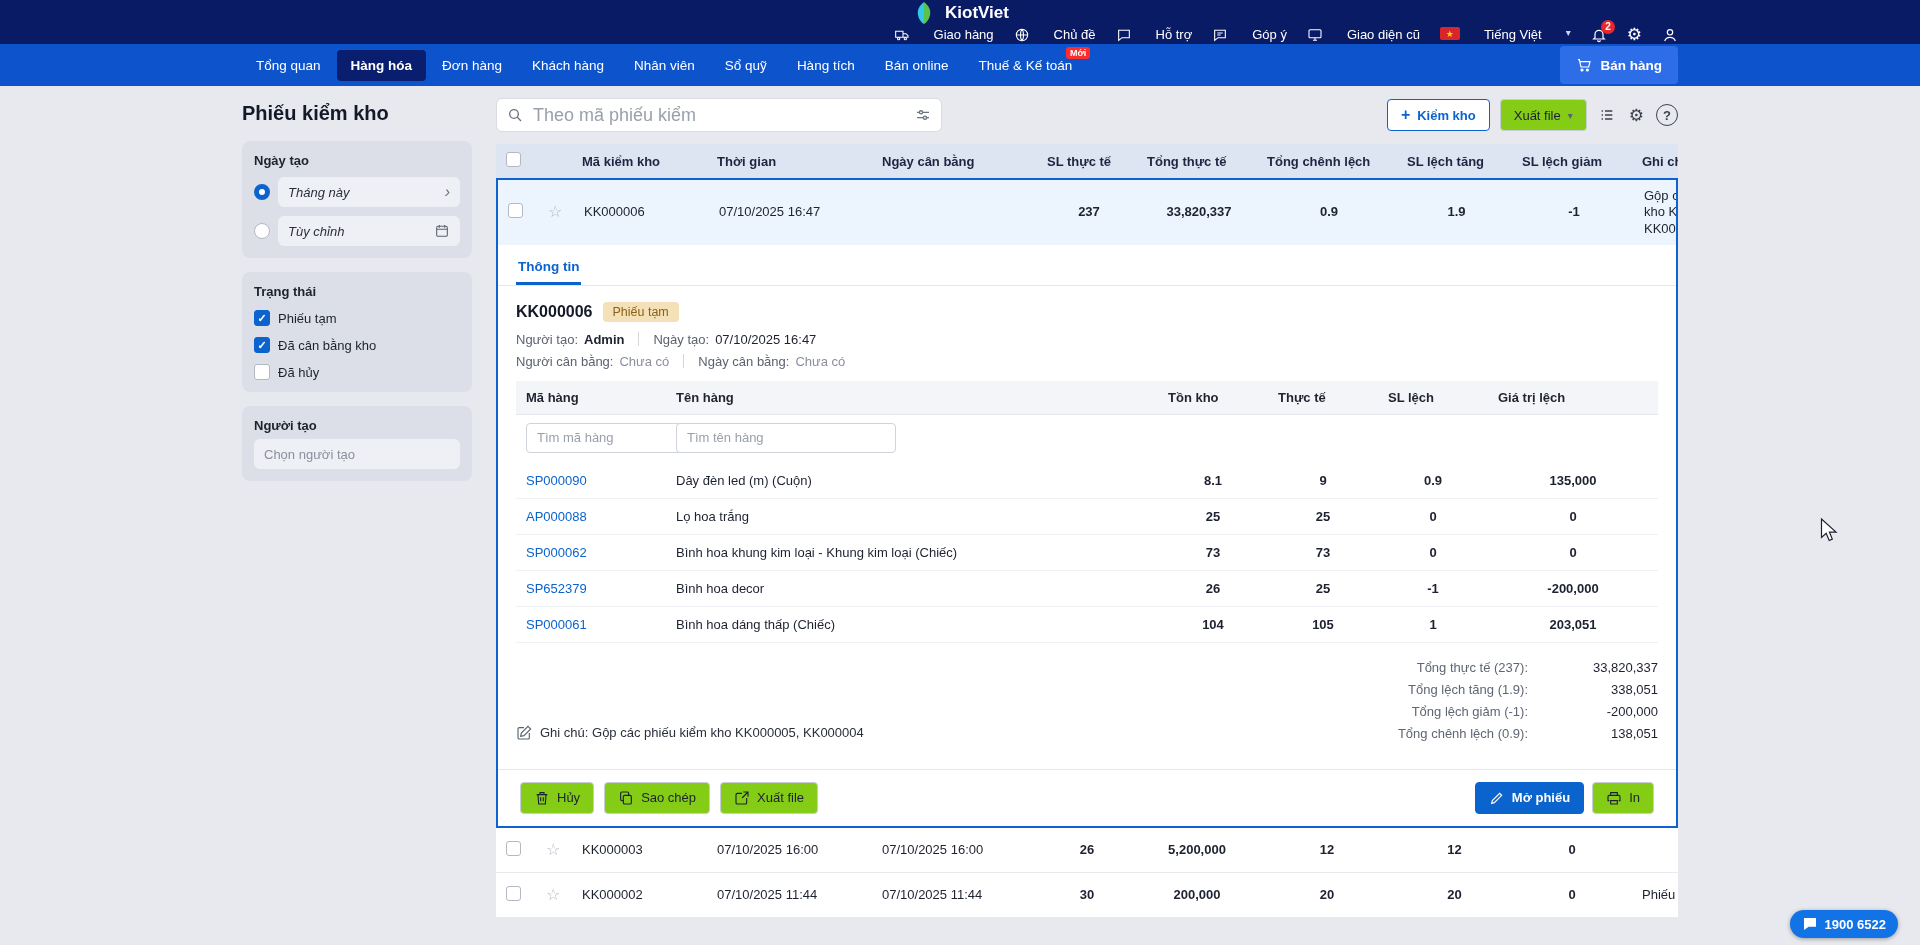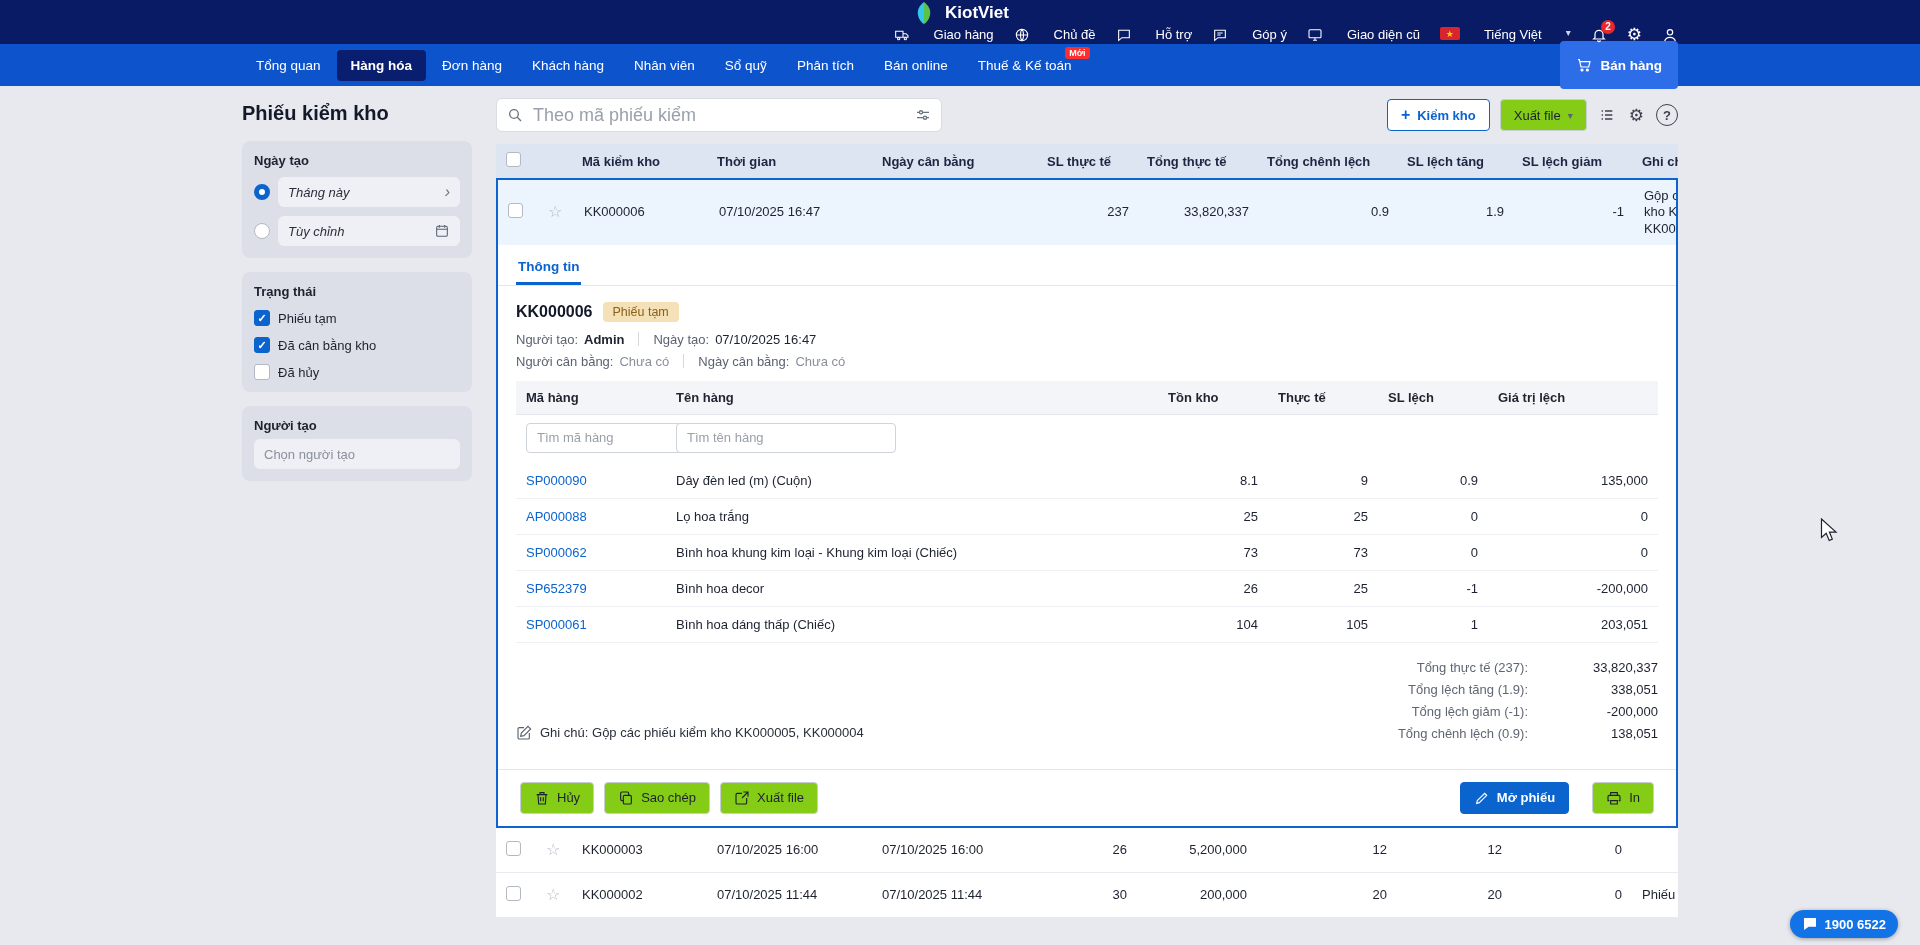--- a/index.html
+++ b/index.html
@@ -23,21 +23,21 @@
   .tb-iconbtn { position:relative; cursor:pointer; display:flex; align-items:center; }
   .glyph { font-size:17px; line-height:1; }
   .badge-red { position:absolute; top:-7px; right:-8px; background:#e8262d; color:#fff; border-radius:8px; font-size:10px; line-height:1; padding:2px 4px; font-weight:bold; }
 
   
   .navbar { background:#0d53cc; height:42px; }
   .nav-inner { display:flex; align-items:center; height:100%; gap:2px; }
   .nav-item { color:#fff; font-size:13.5px; padding:8px 14px; border-radius:4px; cursor:pointer; position:relative; white-space:nowrap; }
   .nav-item.active { background:#0a1e70; font-weight:bold; }
   .new-badge { position:absolute; top:-3px; right:-4px; background:#ff2e2e; color:#fff; font-size:9px; padding:1px 4px; border-radius:3px; font-weight:bold; }
-  .sell-btn { margin-left:auto; background:#2d6ee8; color:#fff; border:none; border-radius:4px; height:48px; padding:0 16px; font-size:13.5px; font-weight:bold; display:flex; align-items:center; gap:8px; cursor:pointer; font-family:inherit; }
+  .sell-btn { margin-left:auto; background:#2d6ee8; color:#fff; border:none; border-radius:4px; height:38px; padding:0 16px; font-size:13.5px; font-weight:bold; display:flex; align-items:center; gap:8px; cursor:pointer; font-family:inherit; }
 
   
   .content { display:flex; gap:24px; padding-top:12px; }
   .sidebar { width:230px; flex:none; }
   .main-panel { flex:1; min-width:0; }
 
   
   .page-title { font-size:20px; font-weight:bold; color:#14192a; margin:4px 0 16px; }
   .filter-card { background:#dcdfe7; border-radius:8px; padding:12px; margin-bottom:14px; }
   .filter-card h3 { font-size:13px; font-weight:bold; margin:0 0 6px; color:#1d2230; }
@@ -63,21 +63,21 @@
   .btn-white { background:#84cc16; border:1px solid #c9cdd6; color:#1d2230; }
   .btn-blue { background:#0b63ce; border:1px solid #0b63ce; color:#fff; font-weight:bold; }
   .plus { font-size:16px; font-weight:bold; }
   .icon-btn { background:none; border:none; color:#3c414d; cursor:pointer; padding:2px; display:flex; align-items:center; }
   .help-btn { width:22px; height:22px; border:1.6px solid #3c414d; border-radius:50%; font-size:13px; font-weight:bold; display:flex; align-items:center; justify-content:center; color:#3c414d; cursor:pointer; background:none; }
 
   
   .table-clip { width:100%; overflow:hidden; }
   table.grid { width:1286px; table-layout:fixed; border-collapse:collapse; font-size:13px; }
   .grid thead th { background:#dde4f2; height:34px; text-align:left; padding:0 10px; color:#1c2640; font-weight:bold; white-space:nowrap; overflow:hidden; }
-  .num { text-align:right; }
+  .num { text-align:center;font-weight:bold; }
   .summary td { background:#ecf4fe; padding:8px 10px; vertical-align:middle; line-height:1.25; }
   .rows td { background:#fff; padding:13px 10px; border-bottom:1px solid #e8eaef; white-space:nowrap; overflow:hidden; }
   .star { color:#b4b9c3; font-size:16px; line-height:1; cursor:pointer; }
   .cb-cell { width:15px; height:15px; border:1px solid #b3b8c3; border-radius:3px; background:#fff; display:inline-block; cursor:pointer; }
   .note-cell { white-space:normal; font-size:13px; }
 
   
   .expanded { border:2px solid #0e63d2; background:#fff; overflow:hidden; }
   .tabbar { border-bottom:1px solid #e5e7ec; padding:6px 18px 0; }
   .tab { display:inline-block; color:#0b63ce; font-weight:bold; padding:8px 2px; border-bottom:3px solid #0b63ce; cursor:pointer; font-size:13.5px; }
@@ -99,21 +99,21 @@
 
   .detail-bottom { display:flex; align-items:flex-end; justify-content:space-between; margin:14px 18px 2px; }
   .note-line { display:flex; align-items:center; gap:8px; color:#2a2f3a; padding-bottom:4px; }
   .note-line .i { color:#5b6270; }
   .totals { display:flex; flex-direction:column; }
   .total-row { display:flex; justify-content:flex-end; align-items:center; padding:3.5px 0; }
   .total-label { color:#5f6673; }
   .total-value { min-width:130px; text-align:right; color:#1d2230; }
 
   .actions { display:flex; gap:10px; border-top:1px solid #e5e7ec; margin-top:24px; padding:12px 22px; }
-  .actions .right { margin-left:auto; display:flex; gap:23px; }
+  .actions .right { margin-left:auto; display:flex; gap:8px; }
 
   
   .hotline { position:absolute; right:22px; bottom:7px; background:#1273e6; color:#fff; border-radius:15px; height:28px; display:flex; align-items:center; gap:7px; padding:0 12px; font-size:13px; font-weight:bold; box-shadow:0 1px 4px rgba(0,0,0,.35); cursor:pointer; }
   .cursor { position:absolute; left:1820px; top:518px; pointer-events:none; }
 </style>
 </head>
 <body>
 
 <header class="topbar">
   <div class="container topbar-inner">
@@ -185,21 +185,21 @@
 </header>
 
 <nav class="navbar">
   <div class="container nav-inner">
     <a class="nav-item">Tổng quan</a>
     <a class="nav-item active">Hàng hóa</a>
     <a class="nav-item">Đơn hàng</a>
     <a class="nav-item">Khách hàng</a>
     <a class="nav-item">Nhân viên</a>
     <a class="nav-item">Sổ quỹ</a>
-    <a class="nav-item">Phân tích</a>
+    <a class="nav-item">Hàng tích</a>
     <a class="nav-item">Bán online</a>
     <a class="nav-item">
       <span>Thuế &amp; Kế toán</span>
       <span class="new-badge">Mới</span>
     </a>
     <button class="sell-btn">
       <svg class="i" viewBox="0 0 24 24" fill="none" stroke="currentColor" stroke-width="1.8">
           <path d="M3 4h2l2.5 11H19l2-8H6.5"></path>
           <circle cx="9" cy="19.5" r="1.5" fill="currentColor"></circle>
           <circle cx="17" cy="19.5" r="1.5" fill="currentColor"></circle>

